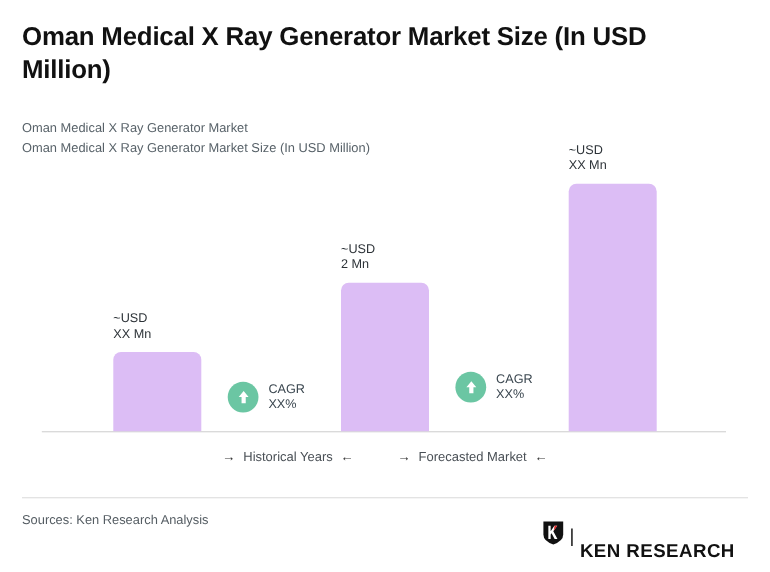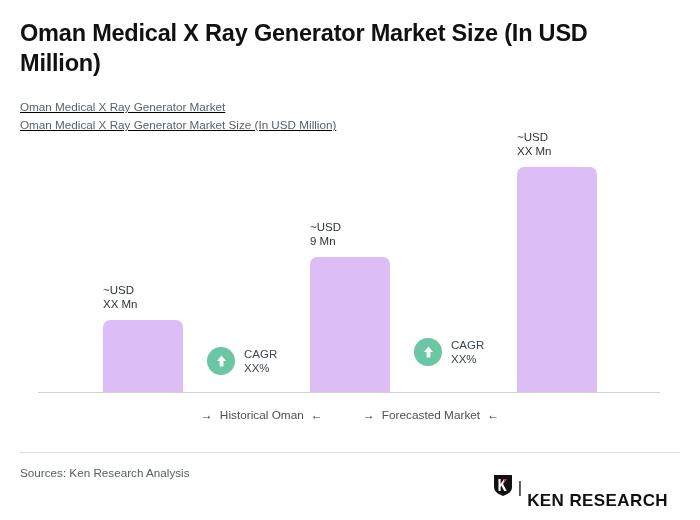--- a/index.html
+++ b/index.html
@@ -25,23 +25,22 @@
     width: 650px;
     font-size: 23.5px;
     font-weight: bold;
     line-height: 1.28;
     color: #111111;
     letter-spacing: -0.2px;
   }
   .subtitle-block {
     position: absolute;
     left: 20px;
-    top: 98px;
+    top: 108px;
     width: 600px;
-    text-decoration: underline;
   }
   .subtitle-line {
     font-size: 11.7px;
     line-height: 18px;
     color: #586269;
   }
 
   
   .plot {
     position: absolute;
@@ -185,41 +184,41 @@
 
     <div class="cagr cagr-1">
       <div class="cagr-circle">
         <svg width="13" height="14" viewBox="0 0 13 14" aria-hidden="true">
           <path d="M6.5 1.5 L11 7 L8.4 7 L8.4 12.5 L4.6 12.5 L4.6 7 L2 7 Z" fill="#ffffff"></path>
         </svg>
       </div>
       <div class="cagr-text"><span>CAGR</span><br><span>XX%</span></div>
     </div>
 
-    <div class="bar-label lbl-2"><span>~USD</span><br><span>9 Mn</span></div>
+    <div class="bar-label lbl-2"><span>~USD</span><br><span>2 Mn</span></div>
     <div class="bar bar-2"></div>
 
     <div class="cagr cagr-2">
       <div class="cagr-circle">
         <svg width="13" height="14" viewBox="0 0 13 14" aria-hidden="true">
           <path d="M6.5 1.5 L11 7 L8.4 7 L8.4 12.5 L4.6 12.5 L4.6 7 L2 7 Z" fill="#ffffff"></path>
         </svg>
       </div>
       <div class="cagr-text"><span>CAGR</span><br><span>XX%</span></div>
     </div>
 
     <div class="bar-label lbl-3"><span>~USD</span><br><span>XX Mn</span></div>
     <div class="bar bar-3"></div>
 
   </div>
 
   <div class="periods">
     <div class="period">
       <span class="arrow">→</span>
-      <span>Historical Oman</span>
+      <span>Historical Years</span>
       <span class="arrow">←</span>
     </div>
     <div class="period">
       <span class="arrow">→</span>
       <span>Forecasted Market</span>
       <span class="arrow">←</span>
     </div>
   </div>
 
   <div class="footer-rule"></div>

